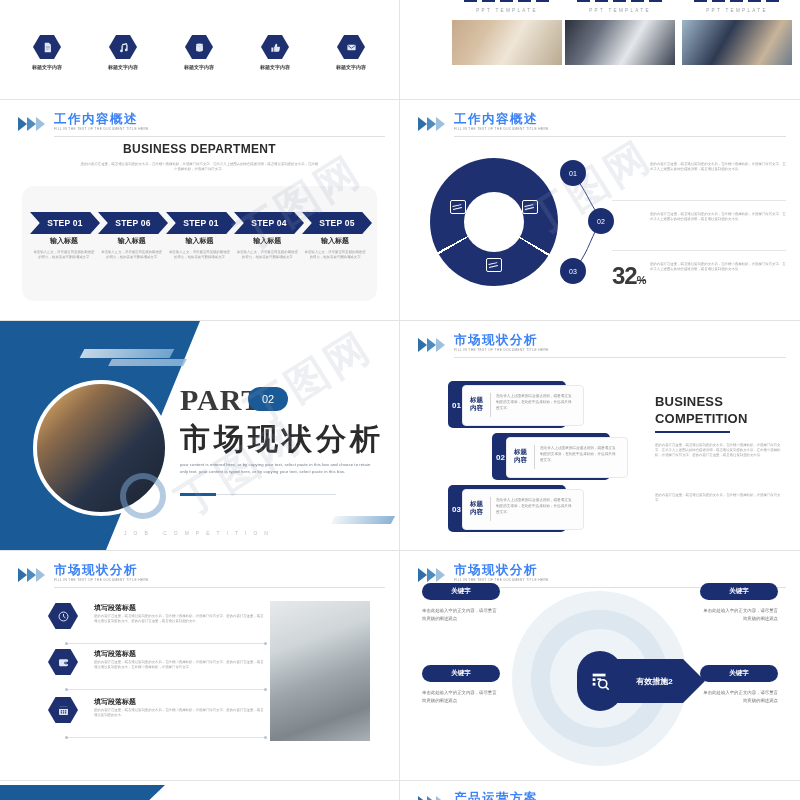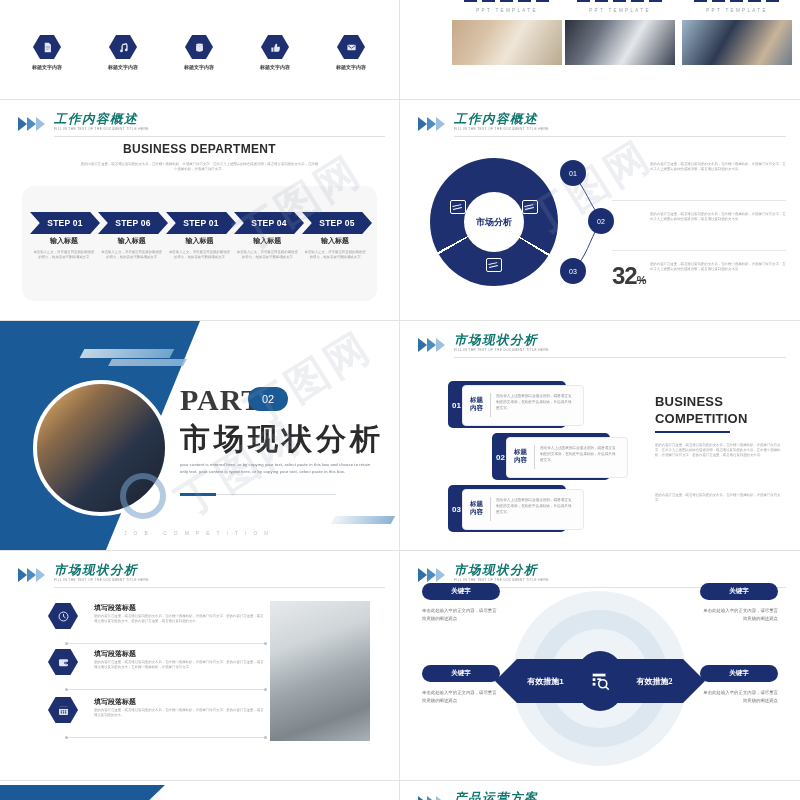--- a/index.html
+++ b/index.html
@@ -15,21 +15,21 @@
 
   
   .sl-head{position:absolute;left:18px;top:12px;right:14px;height:26px;}
   .chev{position:absolute;left:0;top:5px;width:30px;height:14px;}
   .chev i{position:absolute;top:0;width:0;height:0;
      border-top:7px solid transparent;border-bottom:7px solid transparent;}
   .chev i.a{left:0;border-left:9px solid #2f6fa8;}
   .chev i.b{left:9px;border-left:9px solid #4e8cc0;}
   .chev i.c{left:18px;border-left:9px solid #9cc0dd;}
   .sl-title{position:absolute;left:36px;top:-1px;font-size:12.5px;font-weight:bold;
-     color:#0f766e;letter-spacing:1.5px;font-style:italic;}
+     color:#3b82f6;letter-spacing:1.5px;}
   .sl-sub{position:absolute;left:36px;top:15px;font-size:3.2px;color:#8d8d8d;
      letter-spacing:.4px;transform:scale(1.0);transform-origin:left top;white-space:nowrap;}
   .head-rule{position:absolute;left:36px;right:0;top:24px;height:1px;background:#e0e0e0;}
 
   .tiny{font-size:3.4px;line-height:5.2px;color:#9a9a9a;}
 
   
   #c1{left:0;top:-60px;width:399px;height:150px;}
   .hexrow{position:absolute;left:0;right:0;top:95px;height:46px;}
   .hexitem{position:absolute;width:70px;text-align:center;}
@@ -149,21 +149,21 @@
   #c8{left:400px;top:551px;width:400px;height:229px;}
   .ring{position:absolute;border-radius:50%;}
   .r1{left:112px;top:40px;width:175px;height:175px;background:#edf2f7;}
   .r2{left:131px;top:59px;width:137px;height:137px;background:#dde7f0;}
   .r3{left:150px;top:78px;width:99px;height:99px;background:#eef3f8;}
   .arrowL,.arrowR{position:absolute;top:108px;height:44px;background:#1b2f70;
      display:flex;align-items:center;}
   .arrowL{left:95px;width:115px;clip-path:polygon(22px 0,100% 0,100% 100%,22px 100%,0 50%);
      justify-content:center;padding-right:14px;box-sizing:border-box;}
   .arrowR{left:190px;width:115px;clip-path:polygon(0 0,calc(100% - 22px) 0,100% 50%,calc(100% - 22px) 100%,0 100%);
-     justify-content:center;padding-left:14px;box-sizing:border-box;font-family:Liberation Serif, serif;}
+     justify-content:center;padding-left:14px;box-sizing:border-box;}
   .arrowL span,.arrowR span{color:#fff;font-size:8px;font-weight:bold;}
   .hub{position:absolute;left:177px;top:100px;width:46px;height:60px;border-radius:23px;
      background:#1b2f70;display:flex;align-items:center;justify-content:center;z-index:3;}
   .pill{position:absolute;width:78px;height:17px;border-radius:9px;background:#1b2f70;
      color:#fff;font-size:6.5px;font-weight:bold;display:flex;align-items:center;justify-content:center;}
   .kbody{position:absolute;width:78px;font-size:4.4px;line-height:7.5px;color:#6f6f6f;}
   .kright{text-align:right;}
 
   
   #c9{left:0;top:781px;width:399px;height:19px;}
@@ -335,21 +335,20 @@
           <i class="a"></i>
           <i class="b"></i>
           <i class="c"></i>
         </div>
       <div class="sl-title">工作内容概述</div>
       <div class="sl-sub">FILL IN THE TEXT OF THE DOCUMENT TITLE HERE</div>
       <div class="head-rule"></div>
     </div>
 
     <div class="donut"></div>
-    <div class="donut-lab" style="left:30px;width:128px">市场分析</div>
     <div class="dicon" style="left:50px;top:100px"></div>
     <div class="dicon" style="left:122px;top:100px"></div>
     <div class="dicon" style="left:86px;top:158px"></div>
 
     <svg style="position:absolute;left:160px;top:60px;width:60px;height:125px">
       <path class="connector" d="M12 12 C 28 34, 28 40, 40 58"></path>
       <path class="connector" d="M40 62 C 28 84, 28 94, 12 112"></path>
     </svg>
     <div class="badge" style="left:160px;top:60px">01</div>
     <div class="badge" style="left:188px;top:108px">02</div>
@@ -491,23 +490,20 @@
         </div>
       <div class="sl-title">市场现状分析</div>
       <div class="sl-sub">FILL IN THE TEXT OF THE DOCUMENT TITLE HERE</div>
       <div class="head-rule"></div>
     </div>
 
     <div class="ring r1"></div>
     <div class="ring r2"></div>
     <div class="ring r3"></div>
 
-    <div class="arrowL">
-        <span>有效措施1</span>
-      </div>
     <div class="arrowR">
         <span>有效措施2</span>
       </div>
 
     <div class="hub">
       <svg width="22" height="22" viewBox="0 0 24 24">
         <rect x="4" y="4" width="14" height="3" fill="#fff"></rect>
         <rect x="4" y="9" width="3" height="3" fill="#fff"></rect>
         <rect x="4" y="14" width="3" height="3" fill="#fff"></rect>
         <rect x="9" y="9" width="4" height="2" fill="#fff"></rect>

